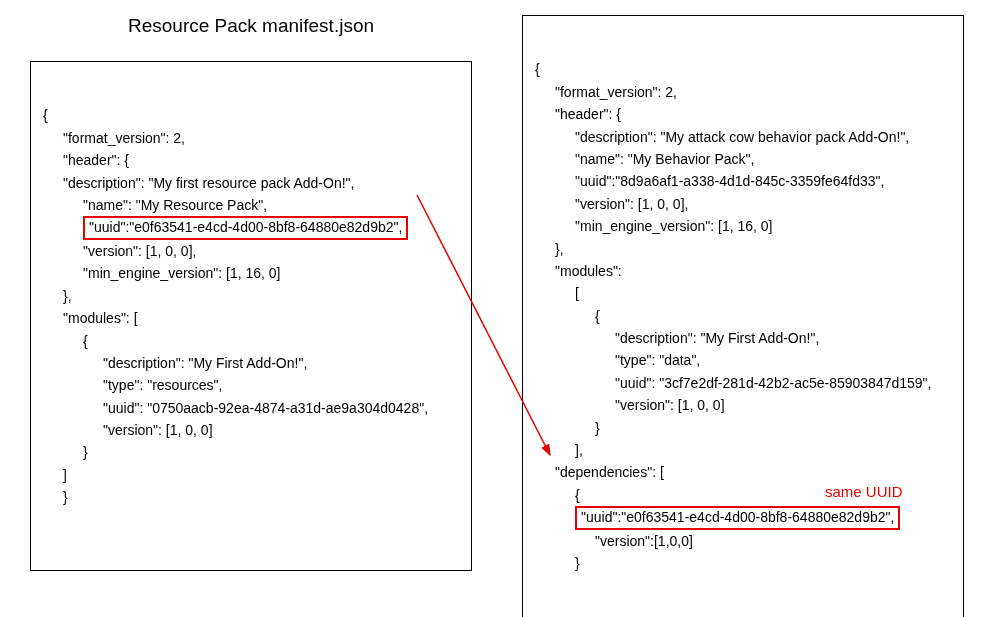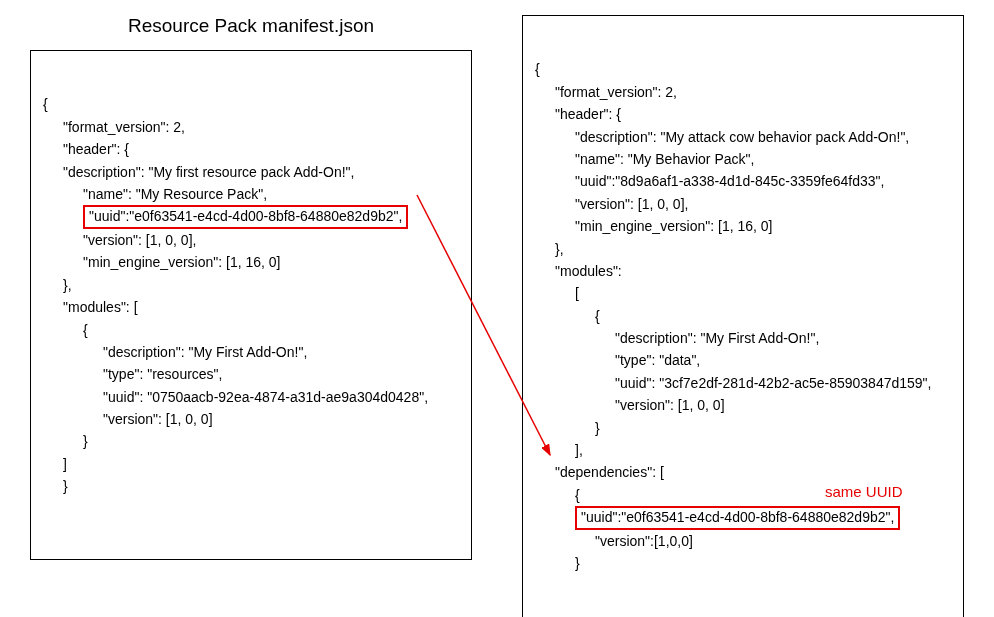--- a/index.html
+++ b/index.html
@@ -22,21 +22,21 @@
     }
     .pack-column {
       flex: 1;
       display: flex;
       flex-direction: column;
       align-items: center;
     }
     .pack-title {
       font-size: 19px;
       color: #000;
-      margin-bottom: 13px;
+      margin-bottom: 24px;
       font-weight: normal;
     }
     .code-box {
       border: 1px solid #000;
       width: 100%;
       padding: 20px 12px;
       font-family: "Segoe UI", Arial, sans-serif;
       font-size: 14px;
       line-height: 1.6;
       white-space: pre;

